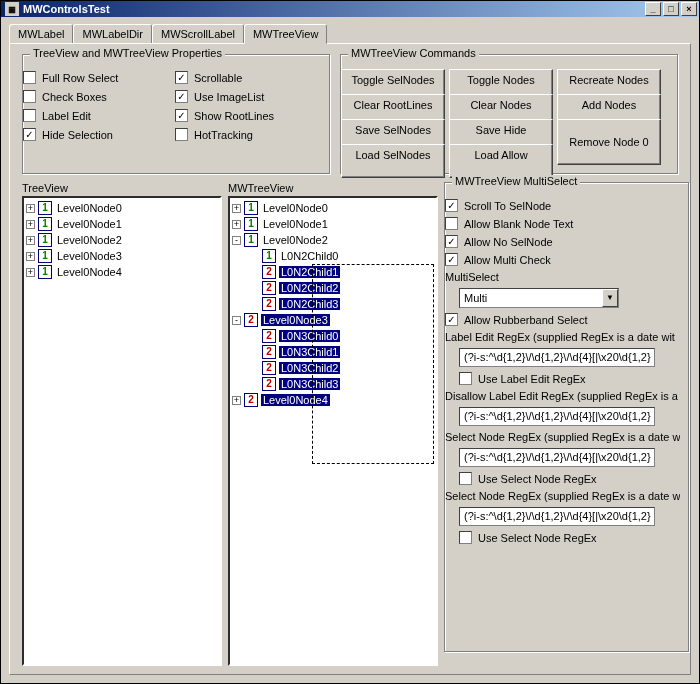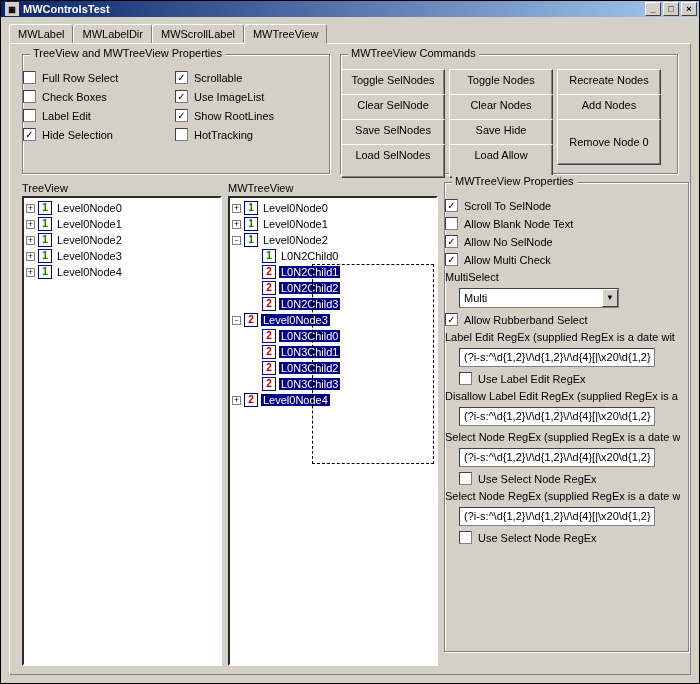--- a/index.html
+++ b/index.html
@@ -271,21 +271,21 @@
                 <span>HotTracking</span>
               </div>
             </div>
         </div>
 
         <div class="groupbox gb-cmds">
           <span class="legend">MWTreeView Commands</span>
           <div class="cmdgrid2" id="cmdgrid">
               <div class="cmd-col3">
                 <div class="btn">Toggle SelNodes</div>
-                <div class="btn">Clear SelNode</div>
+                <div class="btn">Clear RootLines</div>
                 <div class="btn">Save SelNodes</div>
                 <div class="btn">Load SelNodes</div>
               </div>
               <div class="cmd-col3">
                 <div class="btn">Toggle Nodes</div>
                 <div class="btn">Clear Nodes</div>
                 <div class="btn">Save Hide</div>
                 <div class="btn">Load Allow</div>
               </div>
               <div class="cmd-col3">
@@ -412,21 +412,21 @@
                 <span class="spacer" style="width: 0px;"></span>
                 <span class="expander">+</span>
                 <span class="nicon two">2</span>
                 <span class="nlabel sel">Level0Node4</span>
               </div>
               <div class="rubber" style="left: 82px; top: 66px; width: 122px; height: 200px;"></div>
             </div>
         </div>
         <div class="rprops">
           <div class="groupbox gb-rprops">
-            <span class="legend">MWTreeView Properties</span>
+            <span class="legend">MWTreeView MultiSelect</span>
             <div class="stack" id="rprops-stack">
                 <div class="chk">
                   <span class="chkbox checked"></span>
                   <span>Scroll To SelNode</span>
                 </div>
                 <div class="chk">
                   <span class="chkbox"></span>
                   <span>Allow Blank Node Text</span>
                 </div>
                 <div class="chk">

